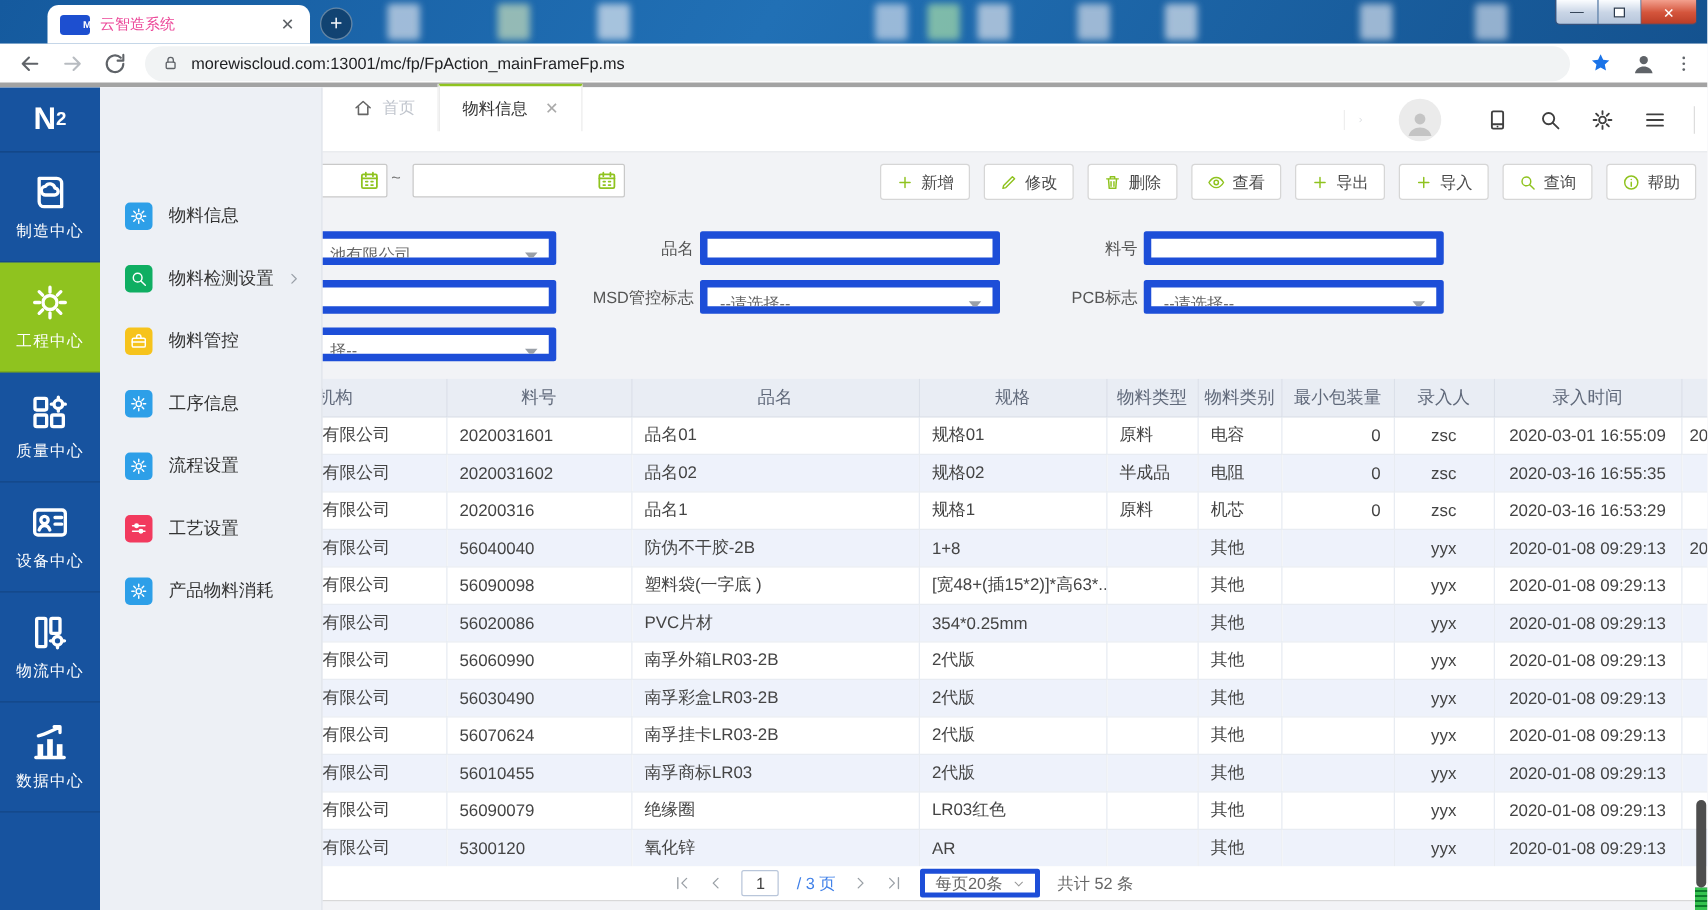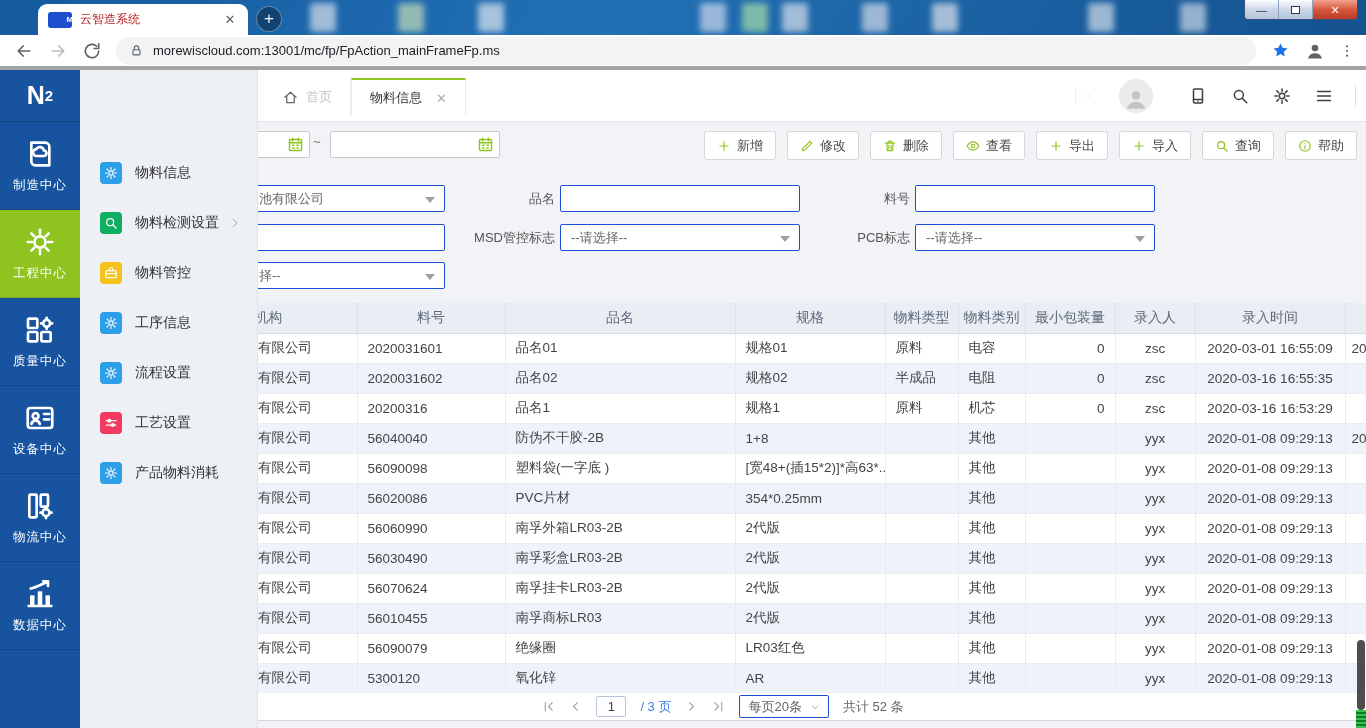--- a/index.html
+++ b/index.html
@@ -9,21 +9,21 @@
 
   
   .desktop { position:absolute; left:0; top:0; width:1366px; height:35px;
     background:linear-gradient(120deg,#155a9e,#2170b5 45%,#14528f); overflow:hidden; }
   .blur-block { position:absolute; top:3px; width:26px; height:29px; border-radius:3px;
     filter:blur(3px); opacity:.75; }
   .chrome-tab { position:absolute; left:38px; top:4px; width:210px; height:31px;
     background:#fff; border-radius:9px 9px 0 0; display:flex; align-items:center; padding:0 10px; }
   .favicon { width:16px; height:16px; background:#1d4fd0; border-radius:3px; color:#fff;
     font-size:8px; font-weight:bold; display:flex; align-items:center; justify-content:center;padding-left:24px; }
-  .tab-title { flex:1; margin-left:8px; font-size:12px; color:#b91c1c; white-space:nowrap; overflow:hidden; }
+  .tab-title { flex:1; margin-left:8px; font-size:12px; color:#ec4899; white-space:nowrap; overflow:hidden; }
   .tab-close { color:#5f6368; font-size:13px; width:16px; height:16px; line-height:16px; text-align:center; }
   .newtab-btn { position:absolute; left:256px; top:6px; width:26px; height:26px; border-radius:50%;
     background:rgba(0,0,0,.32); color:#f3f6fa; font-size:17px; display:flex; align-items:center;
     justify-content:center; border:1px solid rgba(255,255,255,.35); }
   .win-controls { position:absolute; right:8px; top:0; display:flex; height:20px;
     border:1px solid #38517a; border-top:none; border-radius:0 0 4px 4px; overflow:hidden; }
   .win-btn { width:34px; height:20px; display:flex; align-items:center; justify-content:center;
     background:linear-gradient(#fbfdff,#c9d5e6 50%,#b4c4da); color:#2b3a4e; font-size:11px;
     border-right:1px solid #8fa2bd; }
   .win-btn.close { background:linear-gradient(#f3a08e,#d4553c 50%,#b83a24); color:#fff; border-right:none; width:44px; }
@@ -64,21 +64,21 @@
     align-items:center; justify-content:center; }
   .menu-icon svg { width:14px; height:14px; }
   .menu-label { margin-left:13px; font-size:14px; color:#333; }
   .menu-arrow { margin-left:auto; margin-right:16px; width:12px; height:12px; color:#9aa0a8; }
 
   
   .content { position:absolute; left:80px; top:0; width:1286px; height:658px; background:#f2f3f6; }
 
   .app-header { position:absolute; left:0; top:0; width:1286px; height:52px; background:#fff;
     border-bottom:1px solid #e4e6ea; }
-  .tabs { position:absolute; left:185px; bottom:5px; display:flex; height:38px;text-align:center; }
+  .tabs { position:absolute; left:185px; bottom:16px; display:flex; height:38px;text-align:center; }
   .page-tab { display:flex; align-items:center; padding:0 18px; font-size:13px; color:#c0c5cd;
     border-right:1px solid #ececec; cursor:pointer; }
   .page-tab .hicon { width:15px; height:15px; margin-right:8px; color:#666; }
   .page-tab.active { background:#fff; color:#333; border-top:2px solid #8fc31f;
     border-left:1px solid #ececec; }
   .page-tab.active .tclose { margin-left:14px; color:#aaa; font-size:13px; }
   .hdr-right { position:absolute; right:10px; top:0; height:52px; display:flex; align-items:center; }
   .hdr-chevron { width:16px; height:16px; color:#b7bcc4; padding-left:10px; border-left:1px solid #eee; }
   .hdr-avatar { width:34px; height:34px; border-radius:50%; background:#ebebeb; color:#c4c4c4;
     margin:0 24px 0 28px; display:flex; align-items:center; justify-content:center; overflow:hidden; }
@@ -92,21 +92,21 @@
   .date-input .cal { position:absolute; right:5px; top:4px; width:17px; height:17px; color:#8fc31f; }
   .tilde { position:absolute; left:233px; top:64px; color:#777; font-size:13px; }
   .btn-row { position:absolute; right:9px; top:61px; display:flex; gap:11px; }
   .tbtn { display:flex; align-items:center; gap:6px; height:29px; padding:0 12px; background:#fff;
     border:1px solid #d6d6d6; border-radius:3px; font-size:13px; color:#4a4a4a; cursor:pointer;
     font-family:inherit; }
   .tbtn .bicon { width:14px; height:14px; color:#8fc31f; }
 
   
   .f-label { position:absolute; width:125px; text-align:right; font-size:13px; color:#555; line-height:27px; }
-  .f-box { position:absolute; height:27px; background:#fff; border:1px solid #1d4ed8; border-radius:2px;
+  .f-box { position:absolute; height:27px; background:#fff; border:6px solid #1d4ed8; border-radius:2px;
     font-size:13px; color:#666; line-height:25px; white-space:nowrap; overflow:hidden; }
   .f-box .caret { position:absolute; right:9px; top:11px; width:0; height:0;
     border-left:5px solid transparent; border-right:5px solid transparent; border-top:6px solid #9aa0a8; }
 
   
   .grid-wrap { position:absolute; left:100px; top:233px; width:1186px; height:390px; overflow:hidden; }
   table { border-collapse:collapse; table-layout:fixed; width:1245px; background:#fff; }
   th { height:30px; background:#e9edf4; color:#60697a; font-size:14px; font-weight:normal;
     border-right:1px solid #dbe0e9; border-bottom:1px solid #d8dde6; }
   td { height:30px; font-size:13.5px; color:#444; border-right:1px solid #e8ecf2;
@@ -118,21 +118,21 @@
   td.c-extra { padding:0 6px; border-right:none; }
 
   
   .pager { position:absolute; left:0; top:623px; width:1286px; height:28px; background:#fff;
     border-bottom:1px solid #d8d8d8; display:flex; align-items:center; justify-content:center;
     gap:14px; font-size:13px; color:#8a9099; }
   .pg-ico { width:13px; height:13px; color:#9aa0a6; cursor:pointer; }
   .pg-input { width:30px; height:21px; border:1px solid #b9c6da; border-radius:2px; text-align:center;
     font-size:13px; color:#444; background:#fff; }
   .pg-pages { color:#3e7fe8; }
-  .pg-size { display:flex; align-items:center; gap:8px; height:23px; border:1px solid #1d4ed8;
+  .pg-size { display:flex; align-items:center; gap:8px; height:23px; border:4px solid #1d4ed8;
     border-radius:2px; padding:0 8px; color:#666; background:#fff; cursor:pointer; }
   .pg-size .vcaret { width:10px; height:10px; color:#999; }
   .pg-total { color:#666; }
 
   
   .scroll-thumb { position:absolute; right:1px; top:570px; width:8px; height:70px; background:#4d4d4d;
     border-radius:4px; z-index:20; }
   .scroll-grip { position:absolute; right:0; top:640px; width:10px; height:18px; z-index:20;
     background:repeating-linear-gradient(180deg,#35c24f 0 2px,#0d7a2b 2px 4px); }
 

